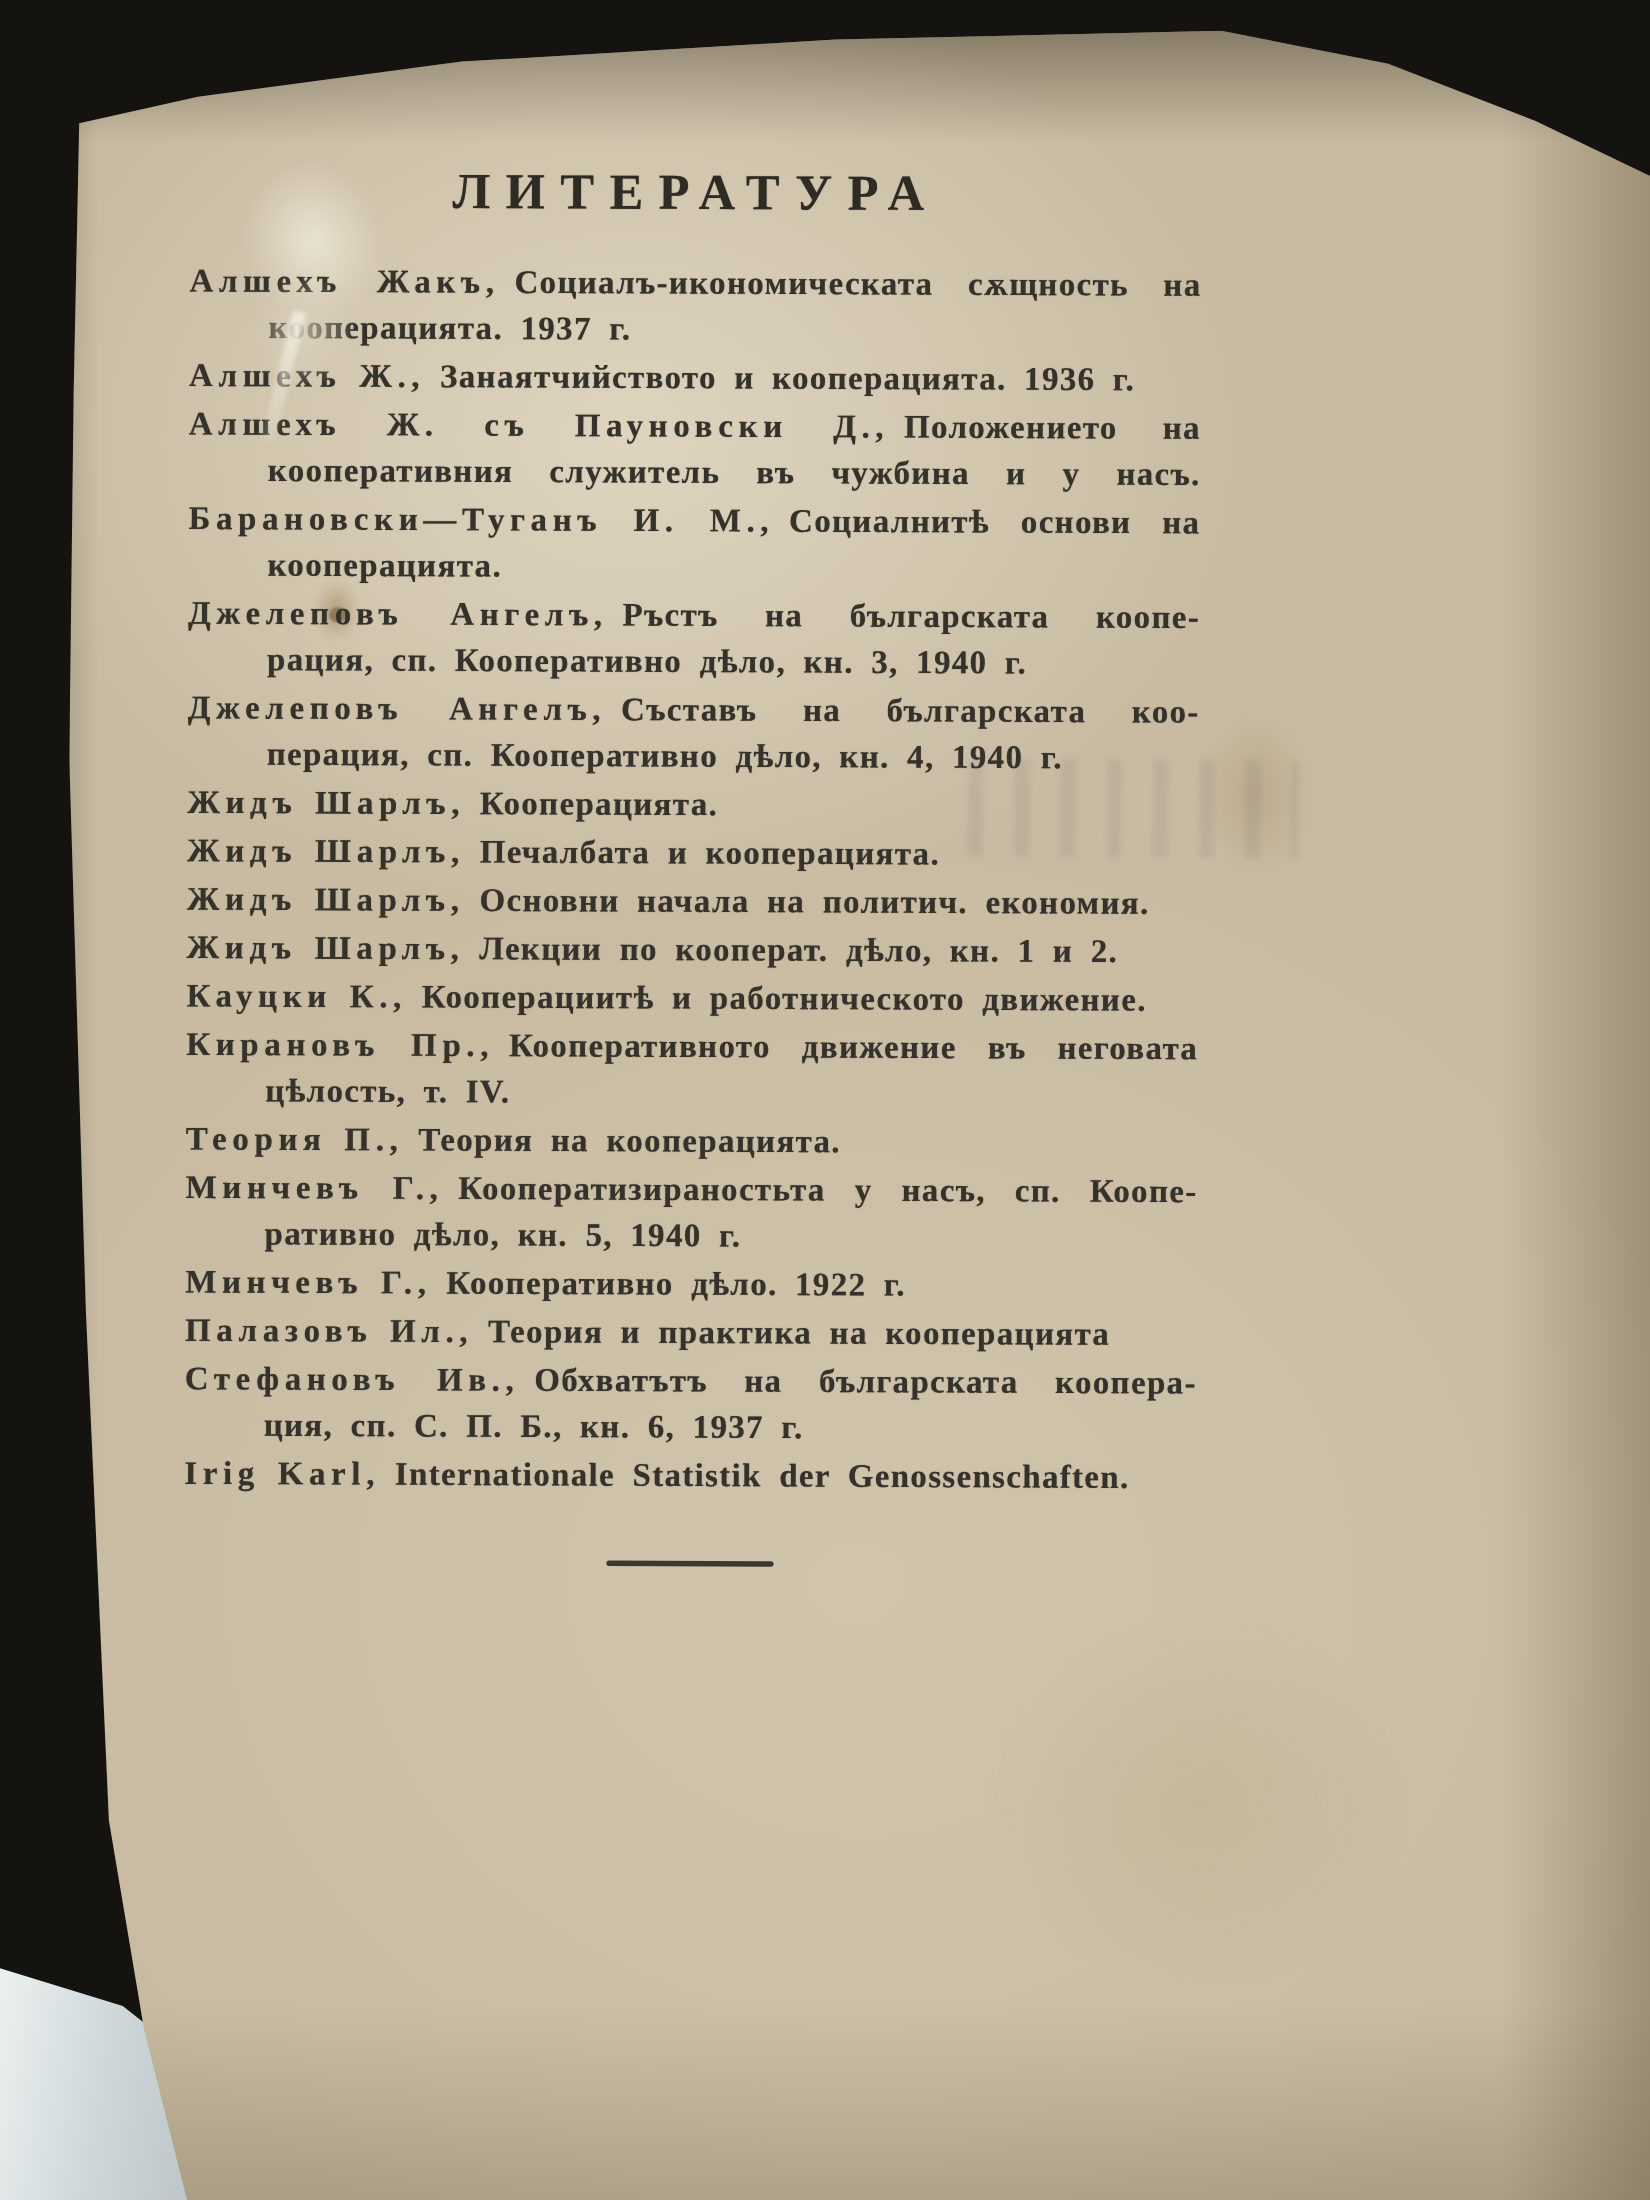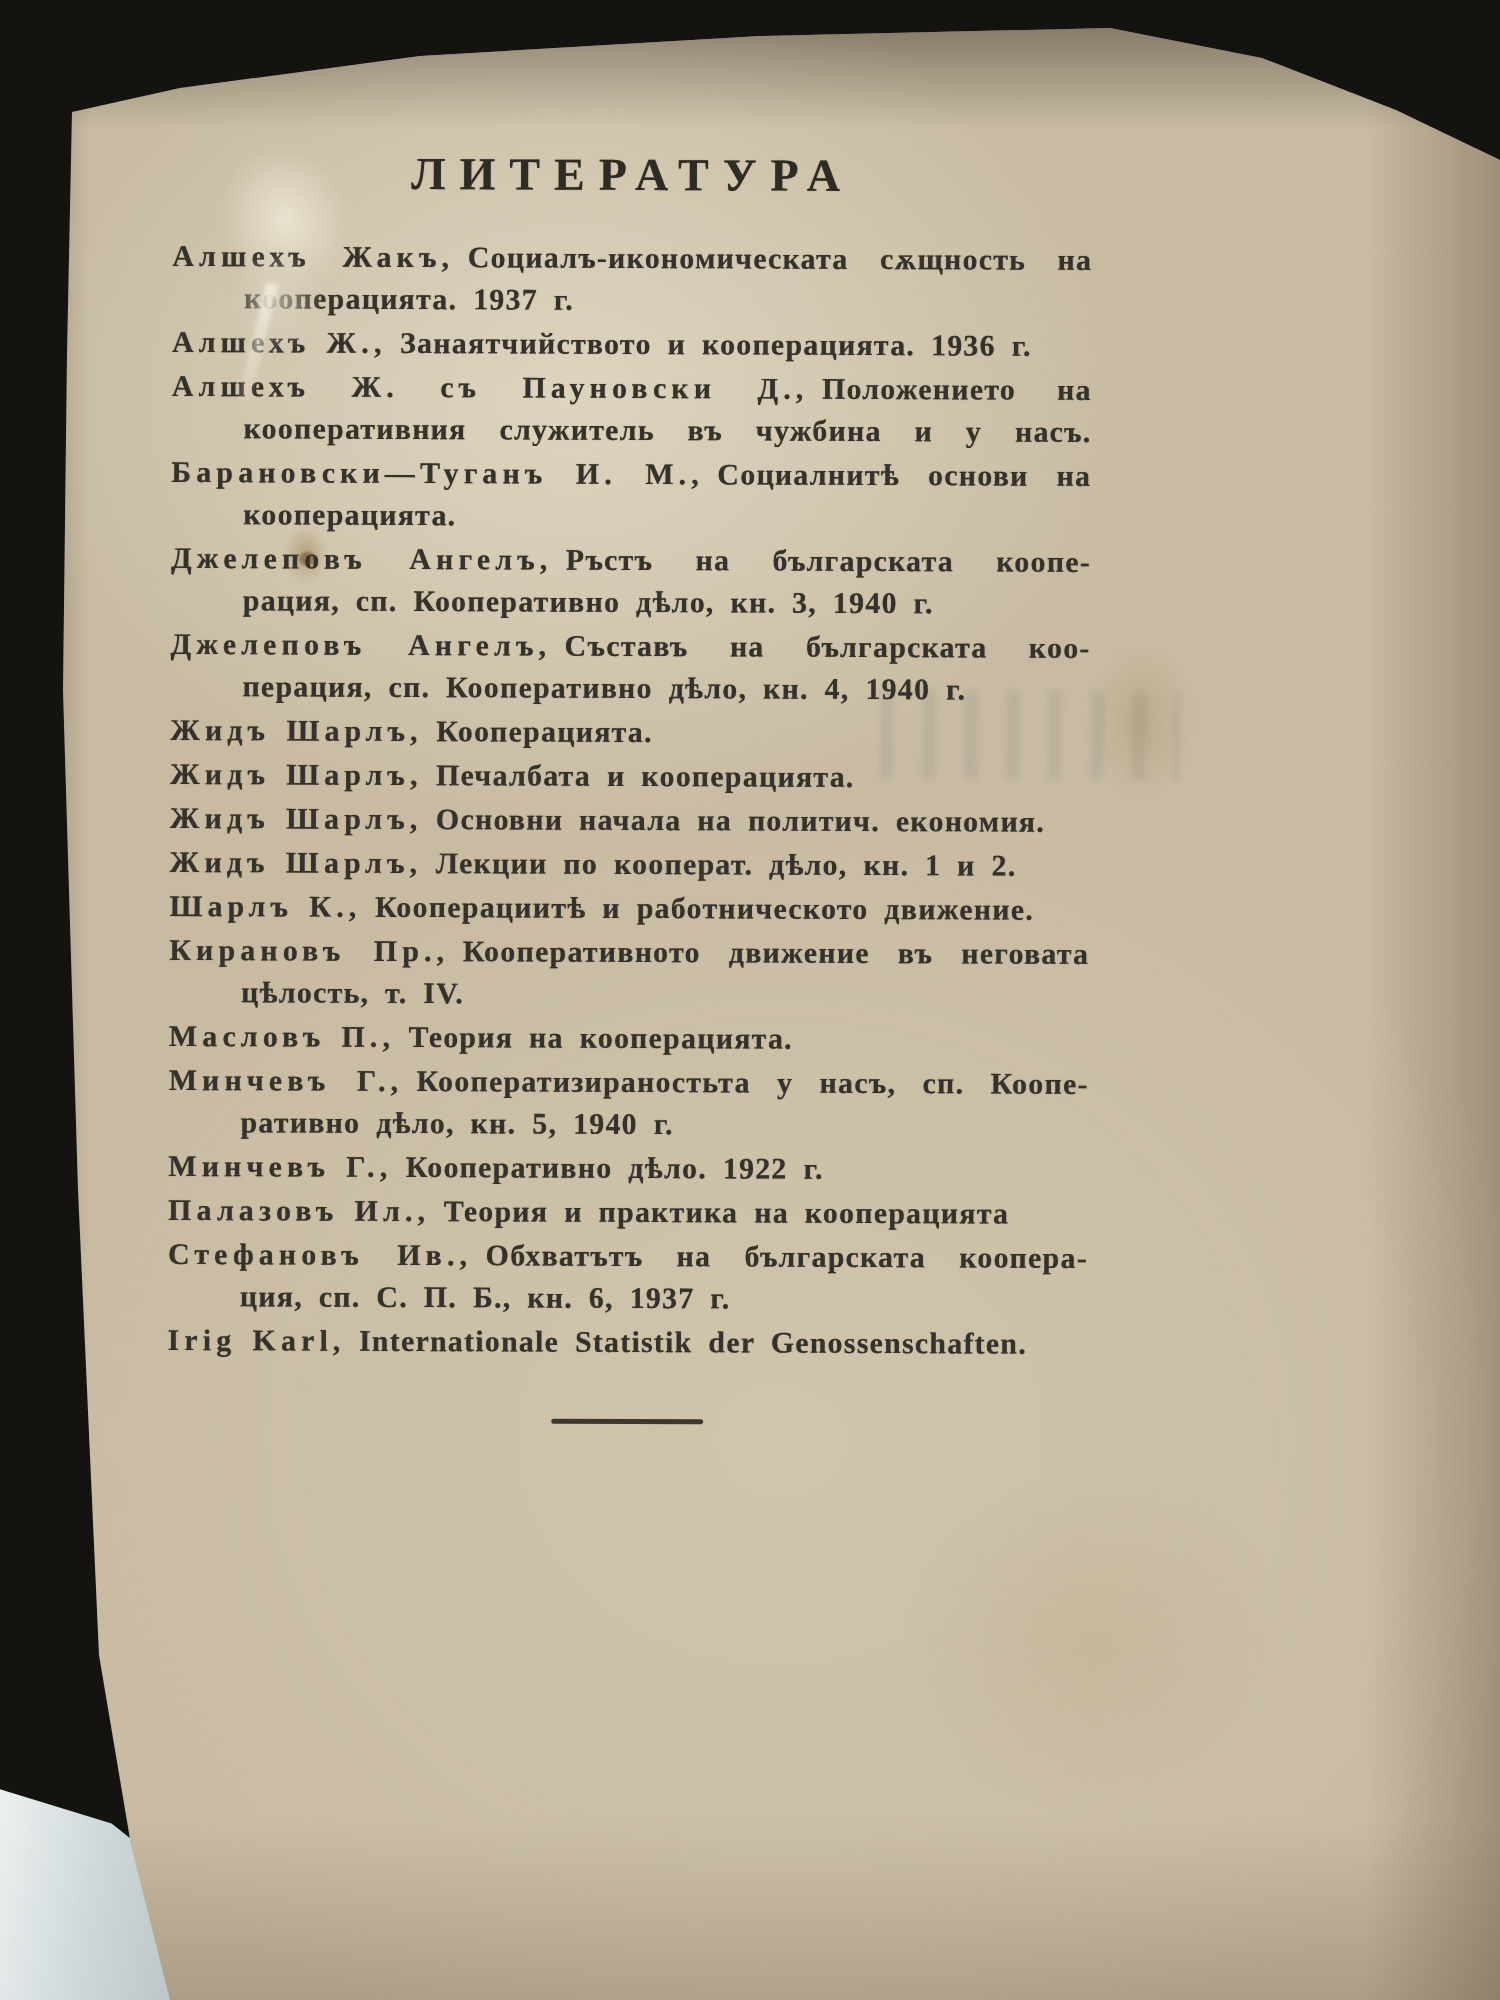--- a/index.html
+++ b/index.html
@@ -165,30 +165,30 @@
 
       <div class="entry">
         <div class="line one"><span class="author">Жидъ Шарлъ,</span><span class="rest">Основни начала на политич. економия.</span></div>
       </div>
 
       <div class="entry">
         <div class="line one"><span class="author">Жидъ Шарлъ,</span><span class="rest">Лекции по кооперат. дѣло, кн. 1 и 2.</span></div>
       </div>
 
       <div class="entry">
-        <div class="line one"><span class="author">Шарлъ К.,</span><span class="rest">Кооперациитѣ и работническото движение.</span></div>
+        <div class="line one"><span class="author">Кауцки К.,</span><span class="rest">Кооперациитѣ и работническото движение.</span></div>
       </div>
 
       <div class="entry">
         <div class="line fill"><span class="author">Кирановъ Пр.,</span><span class="rest">Кооперативното движение въ неговата</span></div>
         <div class="line cont one">цѣлость, т. IV.</div>
       </div>
 
       <div class="entry">
-        <div class="line one"><span class="author">Масловъ П.,</span><span class="rest">Теория на кооперацията.</span></div>
+        <div class="line one"><span class="author">Теория П.,</span><span class="rest">Теория на кооперацията.</span></div>
       </div>
 
       <div class="entry">
         <div class="line fill"><span class="author">Минчевъ Г.,</span><span class="rest">Кооператизираностьта у насъ, сп. Коопе-</span></div>
         <div class="line cont one">ративно дѣло, кн. 5, 1940 г.</div>
       </div>
 
       <div class="entry">
         <div class="line one"><span class="author">Минчевъ Г.,</span><span class="rest">Кооперативно дѣло. 1922 г.</span></div>
       </div>

